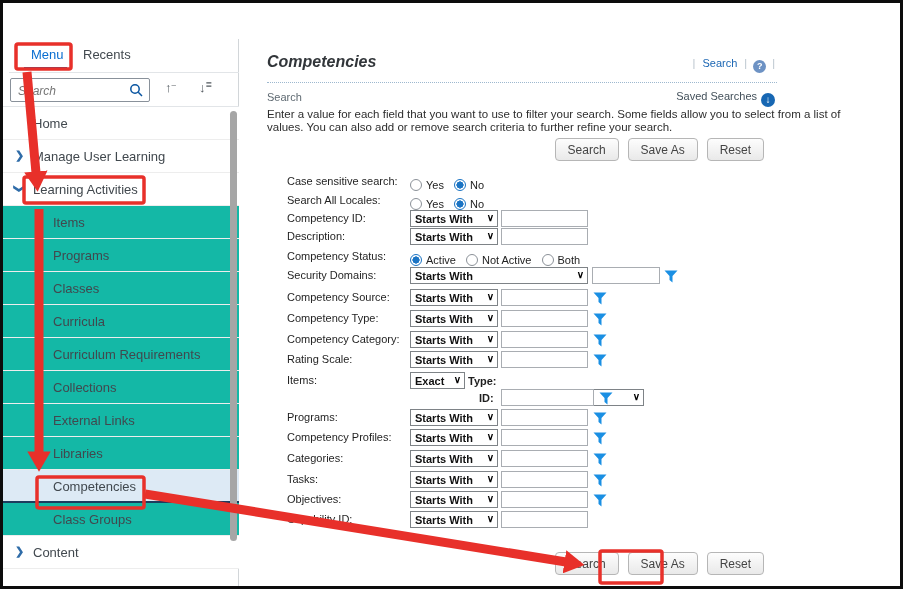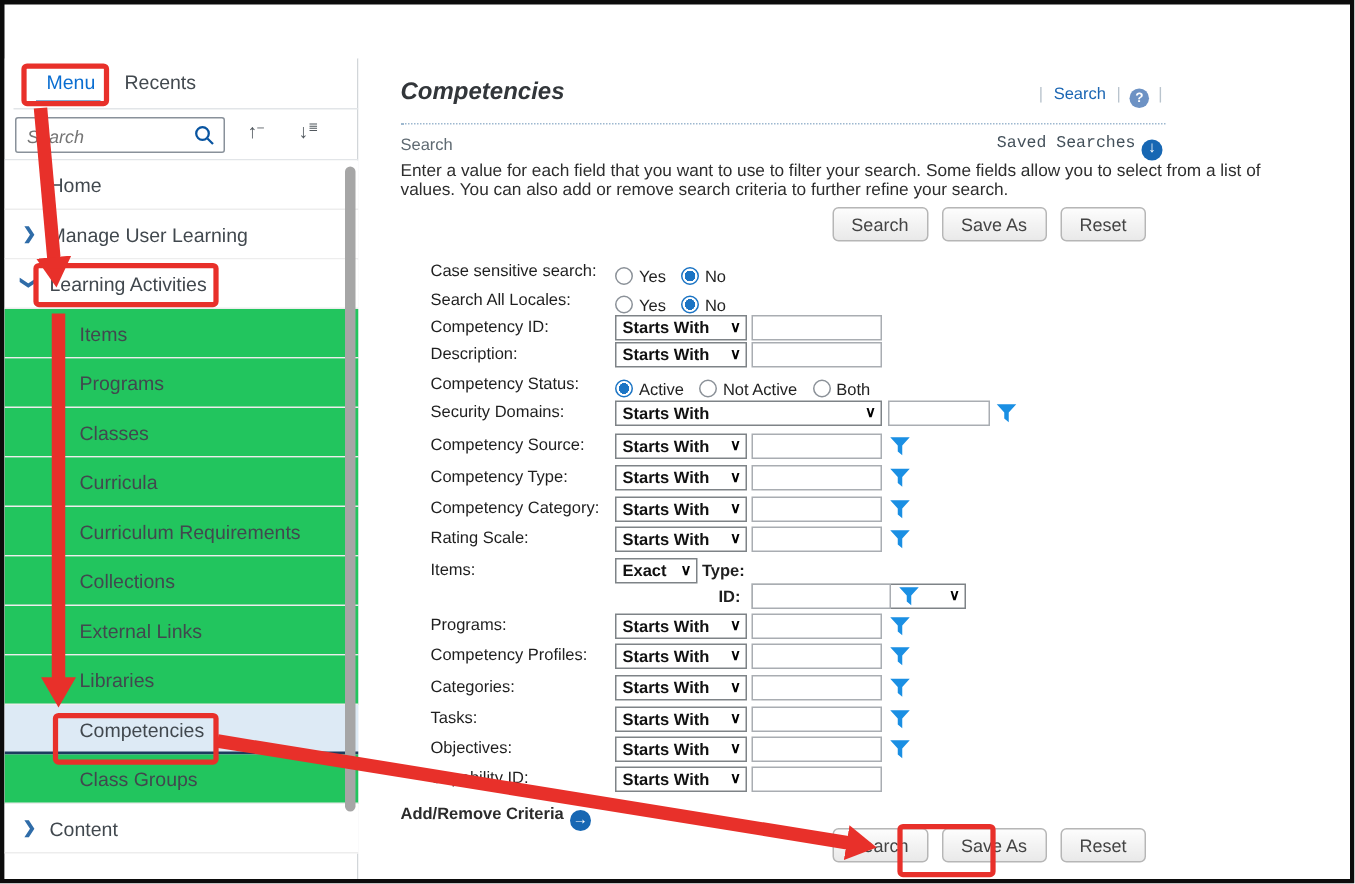--- a/index.html
+++ b/index.html
@@ -20,37 +20,37 @@
   .searchrow { position:absolute; left:0; top:34px; width:236px; height:34px; border-bottom:1px solid #e2e5e8; }
   .search-box { position:absolute; left:7px; top:5px; width:140px; height:24px; border:1px solid #89919a; border-radius:2px; background:#fff; }
   .search-box input { position:absolute; left:7px; top:3px; width:110px; height:17px; border:none; outline:none; font-style:italic; font-size:12px; color:#6f7275; font-family:"Liberation Sans", sans-serif; background:transparent; }
   .search-box .mag { position:absolute; right:5px; top:4px; }
   .sort-icon { position:absolute; top:7px; font-size:13px; color:#51585e; cursor:pointer; }
   .sort-up { left:162px; } .sort-down { left:196px; }
   .sort-icon sup { font-size:8px; }
 
   .nav { position:absolute; left:0; top:68px; width:236px; }
   .nav-item { position:relative; width:236px; height:33px; border-bottom:1px solid #ededed; background:#fff; cursor:pointer; }
-  .nav-item.sub { background:#22c55e; }
+  .nav-item.sub { background:#14b8a6; }
   .nav-item.selected { background:#ddeaf5; border-bottom:2px solid #1d3c5e; }
   .nav-item .lbl { position:absolute; left:30px; top:9px; font-size:13px; color:#41484e; }
   .nav-item.sub .lbl { left:50px; }
   .chev { position:absolute; left:12px; top:9px; font-size:11px; color:#2f6ca8; font-weight:bold; }
   .chev.down { transform:rotate(90deg); transform-origin:center; }
   .side-scrollbar { position:absolute; left:227px; top:72px; width:7px; height:430px; background:#a6a6a6; border-radius:4px; }
 
   
   .main { position:absolute; left:236px; top:36px; width:664px; height:550px; background:#fff; }
   .page-title { position:absolute; left:28px; top:14px; font-size:16px; font-weight:bold; font-style:italic; color:#32363a; }
   .hdr-links { position:absolute; top:18px; right:128px; font-size:11px; color:#b9c4cd; }
   .hdr-links a { color:#1b66b3; text-decoration:none; margin:0 7px; cursor:pointer; }
   .help-ic { display:inline-block; width:13px; height:13px; border-radius:50%; background:#6d92c4; color:#fff; font-size:9px; font-weight:bold; text-align:center; line-height:13px; vertical-align:-2px; margin:0 6px; cursor:pointer; }
   .dotted { position:absolute; left:28px; top:43px; width:510px; border-top:1px dotted #9db8cf; }
   .section-label { position:absolute; left:28px; top:52px; font-size:11px; color:#5f6a72; }
-  .saved { position:absolute; top:51px; right:128px; font-size:11px; color:#43505a; cursor:pointer;font-family:Liberation Mono, monospace; }
+  .saved { position:absolute; top:51px; right:128px; font-size:11px; color:#43505a; cursor:pointer; }
   .blue-circ { display:inline-block; width:14px; height:14px; border-radius:50%; background:#1767b3; color:#fff; font-size:10px; font-weight:bold; text-align:center; line-height:14px; vertical-align:-3px; margin-left:4px; }
   .instructions { position:absolute; left:28px; top:69px; width:600px; font-size:11.5px; color:#2e2e2e; line-height:13px; }
   .btnrow { position:absolute; right:139px; display:flex; gap:9px; }
   .btnrow.top { top:99px; } .btnrow.bottom { top:513px; }
   .btn { height:23px; padding:0 12px; font-size:12px; color:#444; background:linear-gradient(#fdfdfd,#e9e9e9); border:1px solid #b6b6b6; border-radius:4px; font-family:"Liberation Sans", sans-serif; cursor:pointer; }
 
   
   .frow { position:absolute; left:0; width:664px; height:18px; }
   .flabel { position:absolute; left:48px; top:2px; font-size:11px; font-weight:normal; color:#1f1f1f; }
   .ctrl { position:absolute; top:0; }
@@ -272,21 +272,20 @@
       <span class="funnel" style="left:354px"><svg width="14" height="13" viewBox="0 0 14 13">
             <path d="M0.5,0.5 h13 l-5,5.5 v6.5 l-3,-2.5 v-4 z" fill="#1a8fe3"></path>
           </svg></span>
     </div>
     <div class="frow" style="top:472px">
       <span class="flabel">Capability ID:</span>
       <div class="ctrl sel w-op" style="left:171px"><span>Starts With</span><span class="caret">∨</span></div>
       <input class="ctrl inp w-in" style="left: 262px;">
     </div>
 
-    <div class="addremove"><span>Add/Remove Criteria</span><span class="blue-circ">→</span></div>
 
     <div class="btnrow bottom">
       <button class="btn">Search</button>
       <button class="btn">Save As</button>
       <button class="btn">Reset</button>
     </div>
   </div>
 
   <svg class="annot" viewBox="0 0 903 589">
     <defs>

